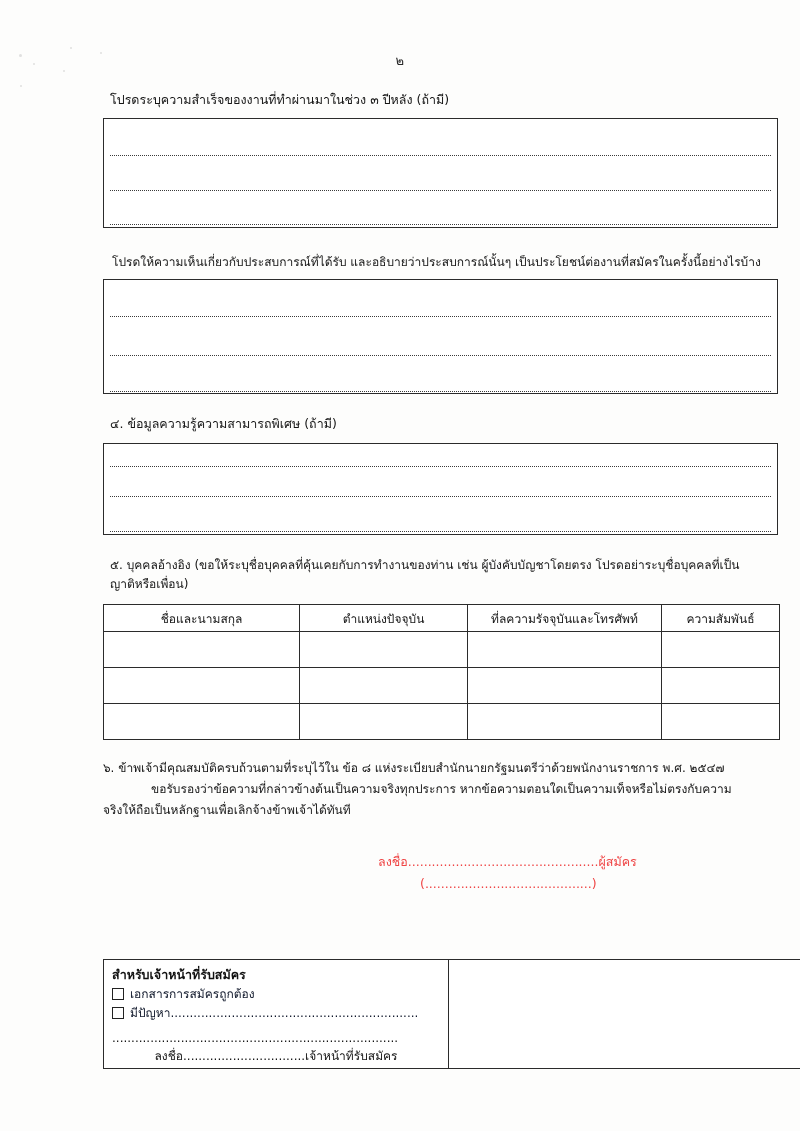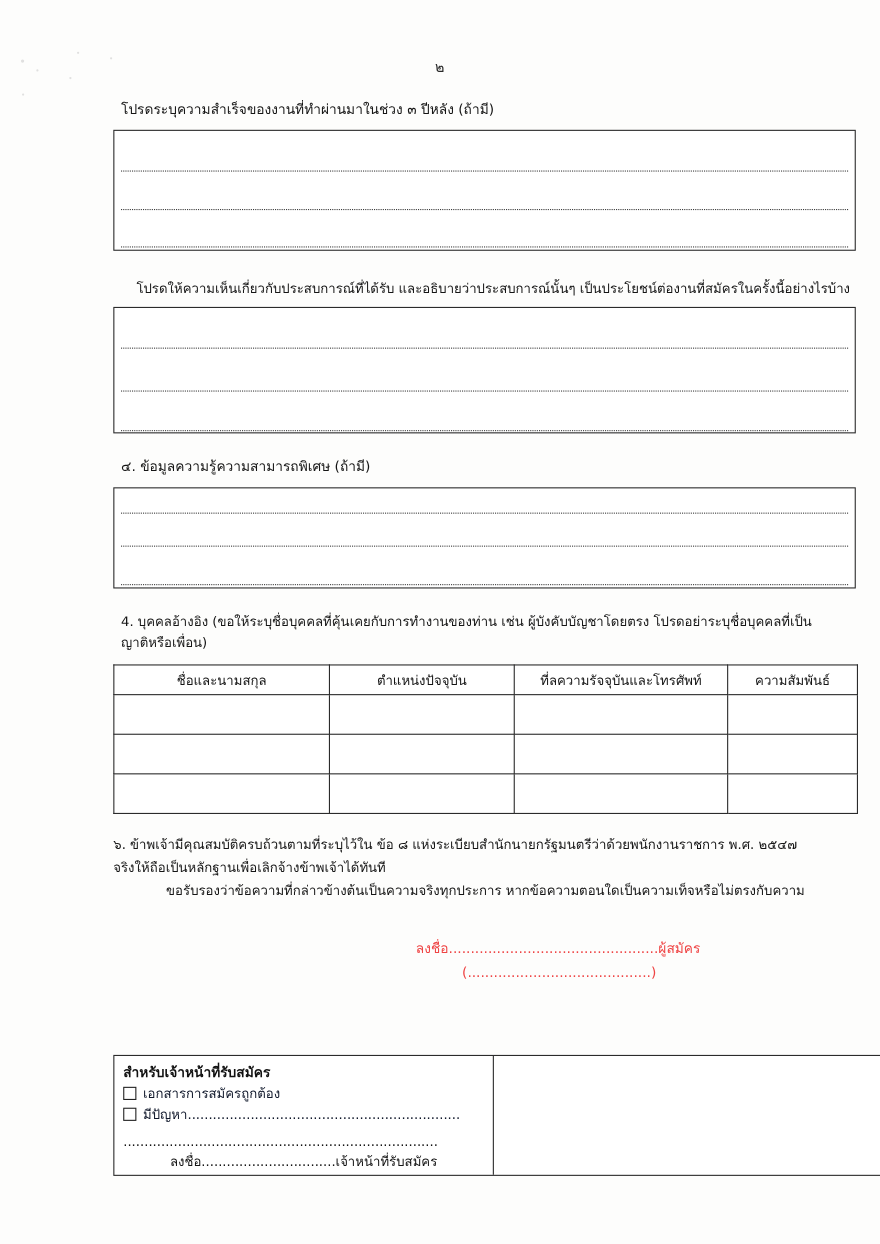--- a/index.html
+++ b/index.html
@@ -176,35 +176,35 @@
 
   <div class="page-number">๒</div>
 
   <div class="label" style="left:110px; top:90px;">โปรดระบุความสำเร็จของงานที่ทำผ่านมาในช่วง ๓ ปีหลัง (ถ้ามี)</div>
   <div class="answer-box" style="left:103px; top:118px; width:675px; height:110px;">
     <div class="dots-line" style="top:36px;"></div>
     <div class="dots-line" style="top:71px;"></div>
     <div class="dots-line" style="top:105px;"></div>
   </div>
 
-  <div class="label" style="left:124px; top:252px; font-size:12px;">โปรดให้ความเห็นเกี่ยวกับประสบการณ์ที่ได้รับ และอธิบายว่าประสบการณ์นั้นๆ เป็นประโยชน์ต่องานที่สมัครในครั้งนี้อย่างไรบ้าง</div>
+  <div class="label" style="left:112px; top:252px; font-size:12px;">โปรดให้ความเห็นเกี่ยวกับประสบการณ์ที่ได้รับ และอธิบายว่าประสบการณ์นั้นๆ เป็นประโยชน์ต่องานที่สมัครในครั้งนี้อย่างไรบ้าง</div>
   <div class="answer-box" style="left:103px; top:279px; width:675px; height:115px;">
     <div class="dots-line" style="top:36px;"></div>
     <div class="dots-line" style="top:75px;"></div>
     <div class="dots-line" style="top:111px;"></div>
   </div>
 
   <div class="label" style="left:110px; top:414px;">๔. ข้อมูลความรู้ความสามารถพิเศษ (ถ้ามี)</div>
   <div class="answer-box" style="left:103px; top:443px; width:675px; height:92px;">
     <div class="dots-line" style="top:22px;"></div>
     <div class="dots-line" style="top:52px;"></div>
     <div class="dots-line" style="top:87px;"></div>
   </div>
 
-  <div class="label" style="left:110px; top:555px; font-size:12px;">4. บุคคลอ้างอิง (ขอให้ระบุชื่อบุคคลที่คุ้นเคยกับการทำงานของท่าน เช่น ผู้บังคับบัญชาโดยตรง โปรดอย่าระบุชื่อบุคคลที่เป็น</div>
+  <div class="label" style="left:110px; top:555px; font-size:12px;">๕. บุคคลอ้างอิง (ขอให้ระบุชื่อบุคคลที่คุ้นเคยกับการทำงานของท่าน เช่น ผู้บังคับบัญชาโดยตรง โปรดอย่าระบุชื่อบุคคลที่เป็น</div>
   <div class="label" style="left:110px; top:574px; font-size:12px;">ญาติหรือเพื่อน)</div>
 
   <table class="ref-table" style="left:103px; top:604px; width:676px;">
     <colgroup>
       <col style="width:196px;">
       <col style="width:168px;">
       <col style="width:194px;">
       <col style="width:118px;">
     </colgroup>
     <thead>
@@ -232,22 +232,22 @@
         <td></td>
         <td></td>
         <td></td>
         <td></td>
       </tr>
     </tbody>
   </table>
 
   <div class="decl" style="left:103px; top:758px; width:680px; font-size:12px;">
     <span class="ln">๖. ข้าพเจ้ามีคุณสมบัติครบถ้วนตามที่ระบุไว้ใน ข้อ ๘ แห่งระเบียบสำนักนายกรัฐมนตรีว่าด้วยพนักงานราชการ พ.ศ. ๒๕๔๗</span>
+    <span class="ln indent">ขอรับรองว่าข้อความที่กล่าวข้างต้นเป็นความจริงทุกประการ หากข้อความตอนใดเป็นความเท็จหรือไม่ตรงกับความ</span>
     <span class="ln">จริงให้ถือเป็นหลักฐานเพื่อเลิกจ้างข้าพเจ้าได้ทันที</span>
-    <span class="ln indent">ขอรับรองว่าข้อความที่กล่าวข้างต้นเป็นความจริงทุกประการ หากข้อความตอนใดเป็นความเท็จหรือไม่ตรงกับความ</span>
   </div>
 
   <div class="sig-block" style="left:378px; top:851px;">
     <span class="row">
       <span>ลงชื่อ</span><span class="dotfill">................................................</span><span>ผู้สมัคร</span>
     </span>
     <span class="row paren">
       <span>(</span><span class="dotfill">..........................................</span><span>)</span>
     </span>
   </div>

